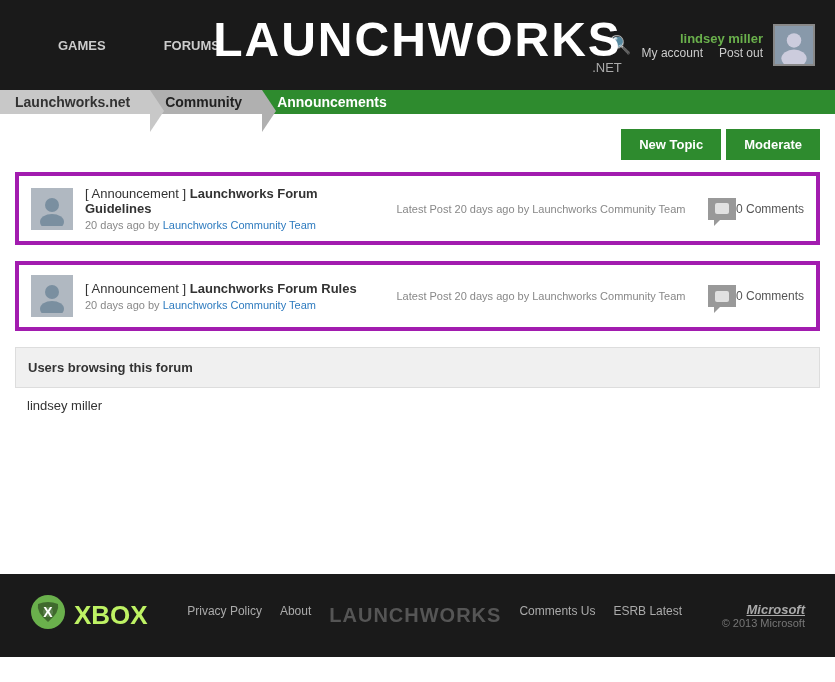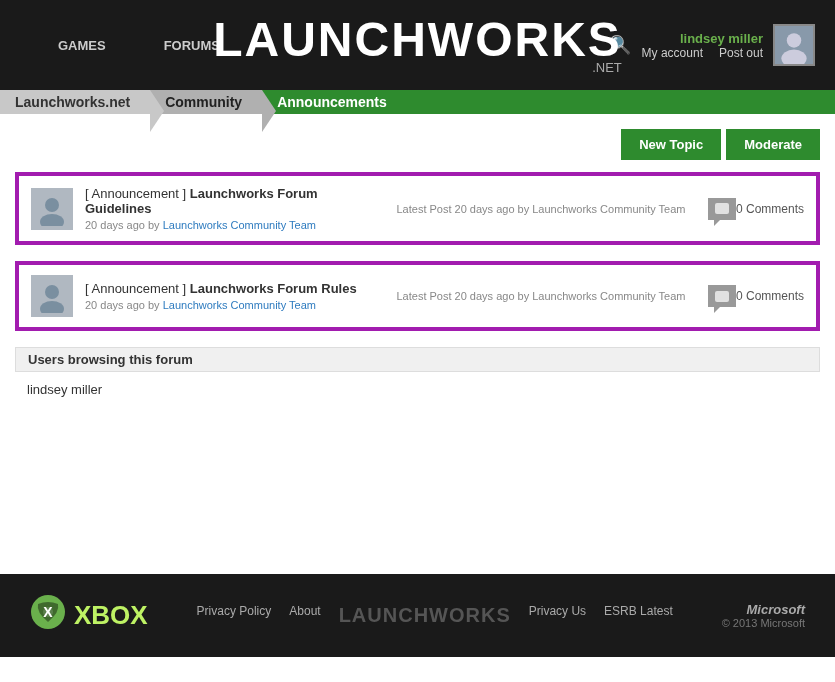--- a/index.html
+++ b/index.html
@@ -163,21 +163,21 @@
       height: 0;
       border-left: 6px solid #999;
       border-bottom: 6px solid transparent;
     }
     .comment-count { font-size: 12px; color: #555; }
 
     
     .users-browsing {
       background: #f0f0f0;
       border: 1px solid #ddd;
-      padding: 4px 12px;
+      padding: 12px 12px;
       margin-top: 10px;
       font-size: 13px;
       font-weight: bold;
       color: #333;
     }
     .users-browsing-list {
       padding: 10px 12px;
       font-size: 13px;
       color: #333;
     }
@@ -191,21 +191,21 @@
       justify-content: space-between;
       margin-top: 60px;
     }
     .footer-xbox { display: flex; align-items: center; gap: 8px; }
     .footer-xbox .xbox-icon { color: #6ab04c; font-size: 30px; }
     .footer-xbox .xbox-text { color: #bef264; font-size: 26px; font-weight: bold; font-family: Liberation Sans, sans-serif; }
     .footer-links { display: flex; gap: 18px; }
     .footer-links a { color: #aaa; text-decoration: none; font-size: 12px; }
     .footer-logo { font-size: 20px; font-weight: 900; color: #555; font-family: Impact, sans-serif; letter-spacing: 1px; }
     .footer-microsoft { text-align: right; }
-    .footer-microsoft .ms-text { color: #aaa; font-size: 13px; font-style: italic; font-weight: bold; }
+    .footer-microsoft .ms-text { color: #aaa; font-size: 13px; font-style: italic; font-weight: bold; text-decoration: underline; }
     .footer-microsoft .ms-copy { color: #777; font-size: 11px; }
   </style>
 </head>
 <body>
 
 <div class="header">
   <nav class="header-nav">
     <a>GAMES</a>
     <a>FORUMS</a>
   </nav>
@@ -327,20 +327,20 @@
         <circle cx="18" cy="18" r="5" fill="white" opacity="0.15"></circle>
         <text x="18" y="23" text-anchor="middle" font-size="14" font-weight="bold" fill="white">X</text>
       </svg>
     </span>
     <span class="xbox-text">XBOX</span>
   </div>
   <div class="footer-links">
     <a>Privacy Policy</a>
     <a>About</a>
     <div class="footer-logo">LAUNCHWORKS</div>
-    <a>Privacy Us</a>
+    <a>Comments Us</a>
     <a>ESRB Latest</a>
   </div>
   <div class="footer-microsoft">
     <div class="ms-text">Microsoft</div>
     <div class="ms-copy">© 2013 Microsoft</div>
   </div>
 </div>
 
 </body></html>

